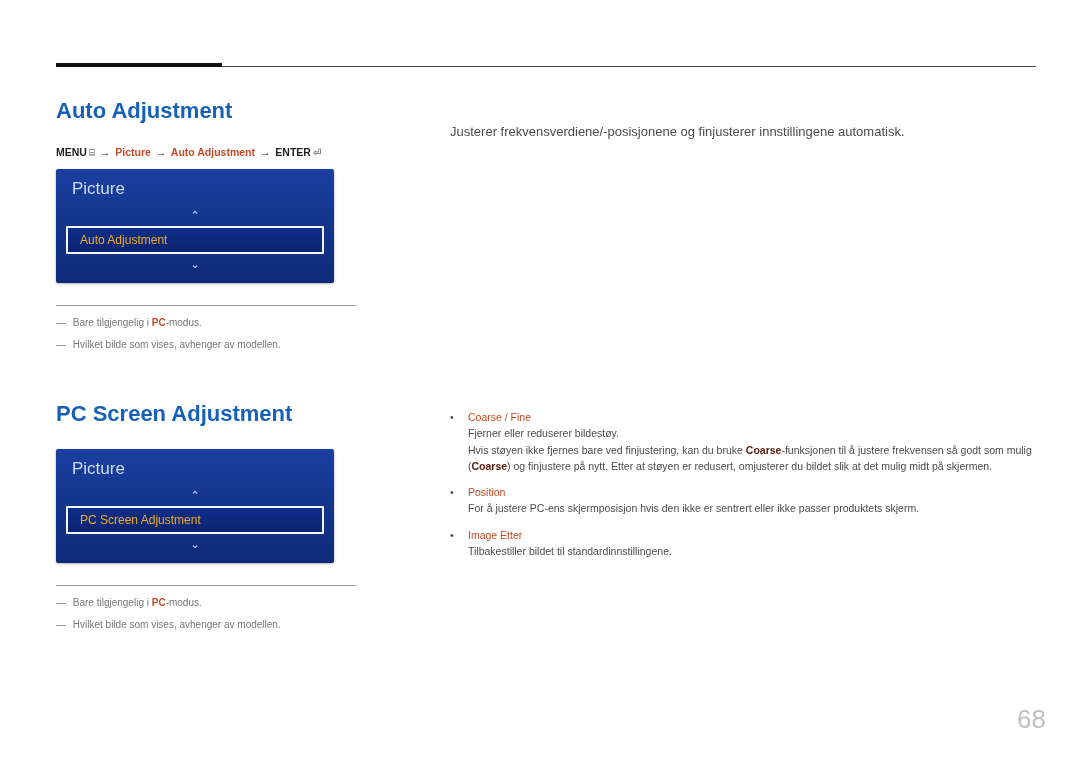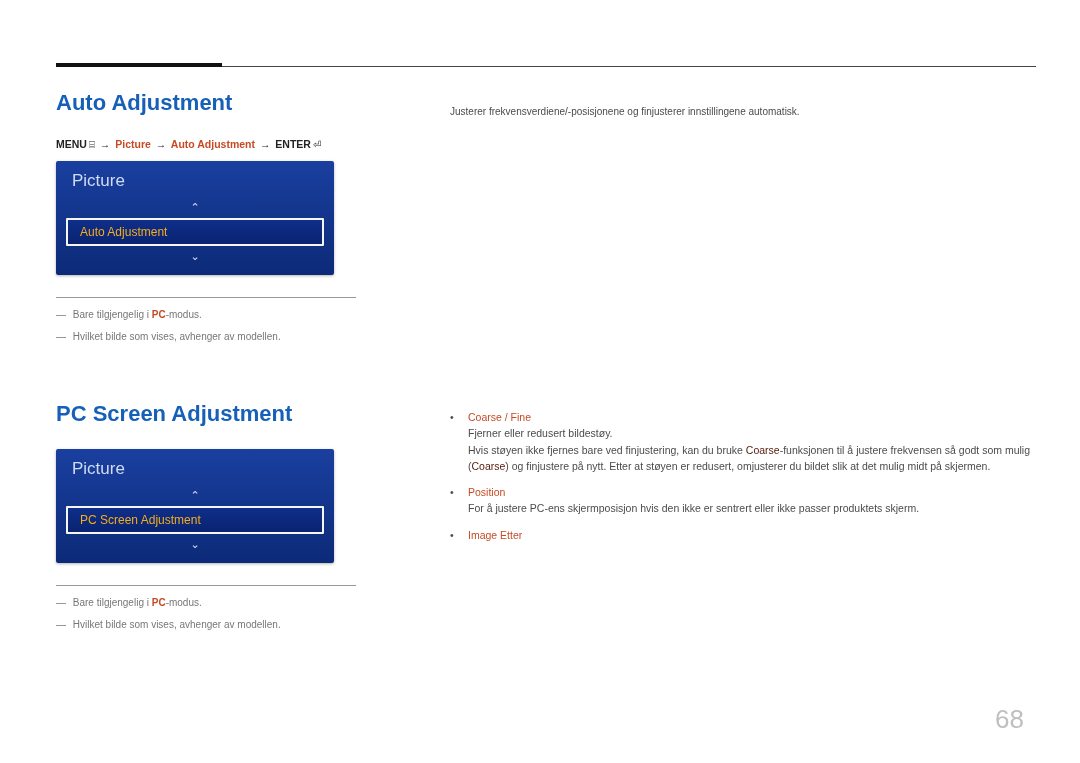--- a/index.html
+++ b/index.html
@@ -88,52 +88,53 @@
   }
   .footnote {
     font-size: 10px;
     color: #777;
     margin-bottom: 8px;
     line-height: 1.4;
   }
   .footnote .dash { margin-right: 4px; }
   .footnote .accent { color: #c74a25; font-weight: 700; }
   .rt-para {
-    font-size: 10px;
+    font-size: 13px;
     color: #4b4b4b;
     line-height: 1.55;
+    margin-top: 18px;
   }
   .rt-bullet {
     display: flex;
     font-size: 10.5px;
     color: #4b4b4b;
     line-height: 1.55;
     margin-bottom: 10px;
   }
   .rt-bullet .b { width: 18px; flex: 0 0 18px; }
   .rt-bullet .content { flex: 1; }
   .rt-bullet .label { color: #c74a25; font-weight: 400; }
-  .rt-bullet .label-dark { color: #592010; font-weight: 400; }
+  .rt-bullet .label-dark { color: #592010; font-weight: 700; }
   .tri { font-size: 9px; position: relative; top: -1px; }
   .page-num {
     position: absolute;
     bottom: 28px;
-    right: 56px;
+    right: 34px;
     color: #bfbfbf;
     font-size: 26px;
     font-weight: 300;
   }
 </style>
 </head>
 <body>
 
 <div class="page-rule"></div>
 <div class="page-rule-accent"></div>
 
-<div class="col-left" style="top: 90px;">
+<div class="col-left" style="top: 98px;">
   <div class="heading-1">Auto Adjustment</div>
 
   <div class="path">
     <span>MENU</span><span class="icon">⌸</span>
     <span class="arrow">→</span>
     <span class="accent">Picture</span>
     <span class="arrow">→</span>
     <span class="accent">Auto Adjustment</span>
     <span class="arrow">→</span>
     <span>ENTER</span><span class="icon">⏎</span>
@@ -181,36 +182,37 @@
     <span class="dash">―</span>
     <span>Hvilket bilde som vises, avhenger av modellen.</span>
   </div>
 </div>
 
 <div class="col-right" style="top: 409px;">
   <div class="rt-bullet">
     <div class="b">•</div>
     <div class="content">
       <div><span class="label">Coarse / Fine</span></div>
-      <div>Fjerner eller redusert bildestøy.</div>
+      <div>Fjerner eller reduserer bildestøy.</div>
       <div>
         <span>Hvis støyen ikke fjernes bare ved finjustering, kan du bruke </span><span class="label-dark">Coarse</span><span>-funksjonen til å justere frekvensen så godt som mulig (</span><span class="label-dark">Coarse</span><span>) og finjustere på nytt. Etter at støyen er redusert, omjusterer du bildet slik at det mulig midt på skjermen.</span>
       </div>
     </div>
   </div>
 
   <div class="rt-bullet">
     <div class="b">•</div>
     <div class="content">
       <div><span class="label">Position</span></div>
       <div>For å justere PC-ens skjermposisjon hvis den ikke er sentrert eller ikke passer produktets skjerm.</div>
     </div>
   </div>
 
   <div class="rt-bullet">
     <div class="b">•</div>
     <div class="content">
       <div><span class="label">Image Etter</span></div>
+      <div>Tilbakestiller bildet til standardinnstillingene.</div>
     </div>
   </div>
 </div>
 
 <div class="page-num">68</div>
 
 </body></html>

